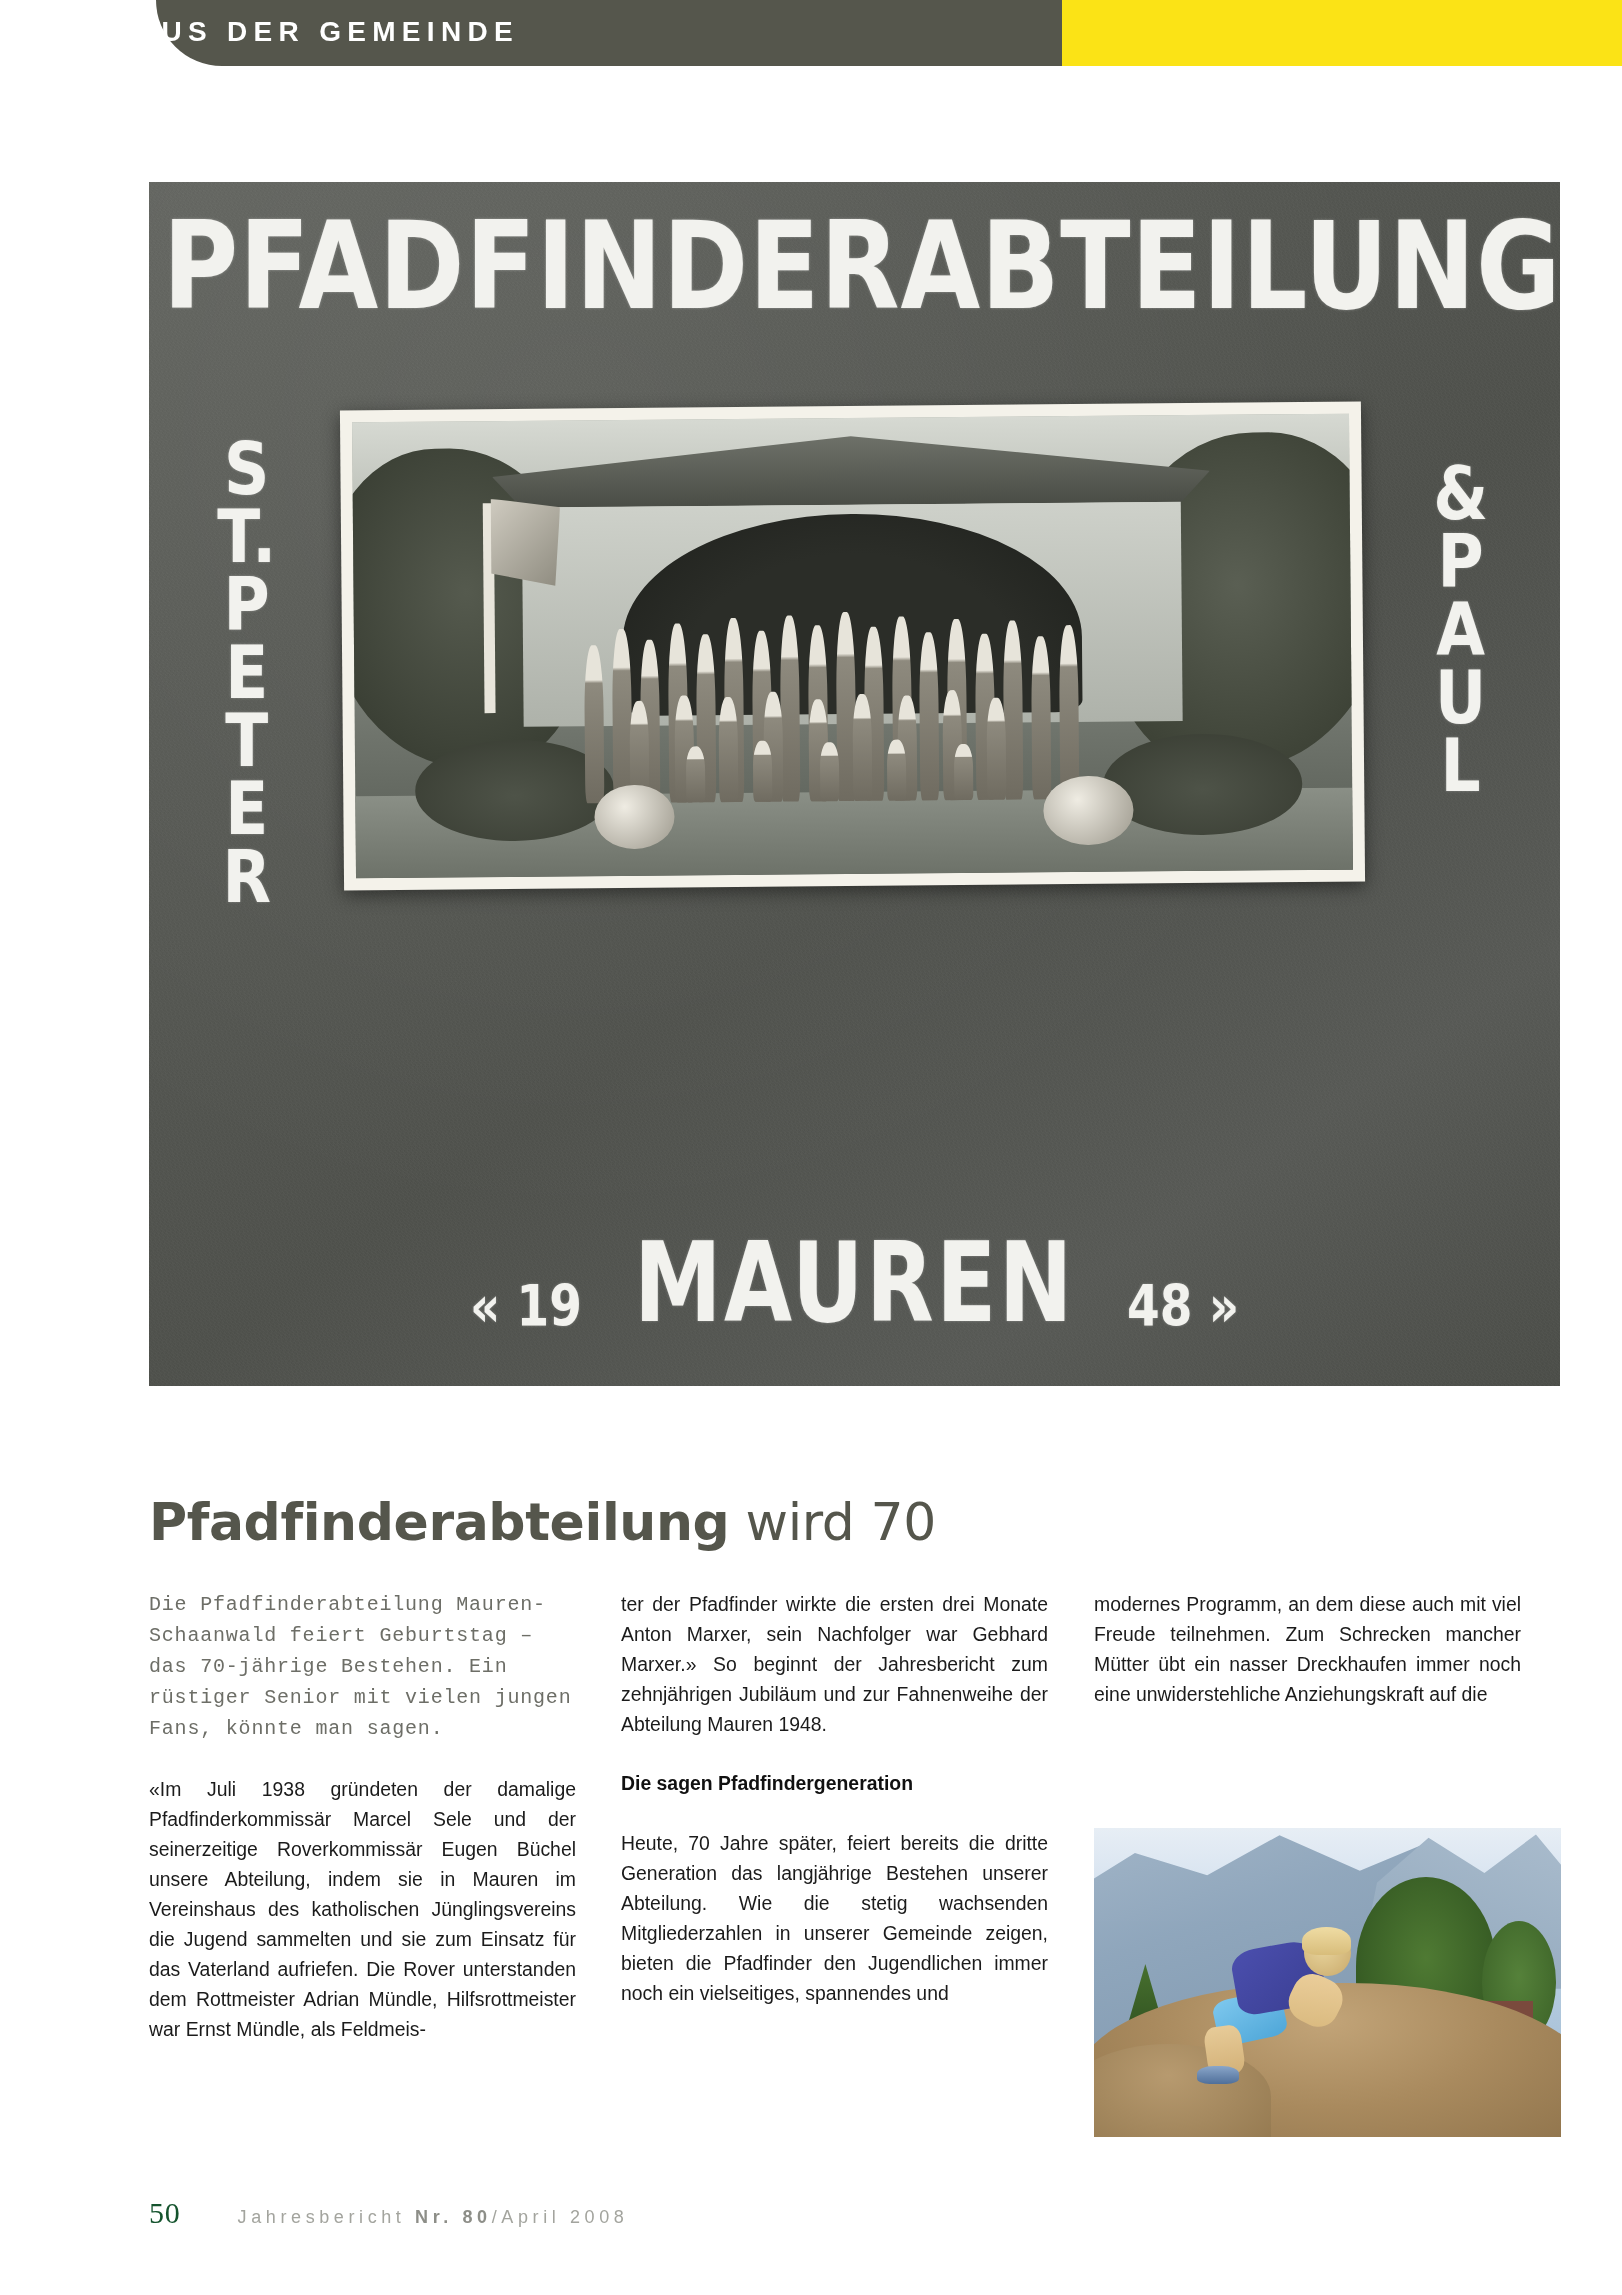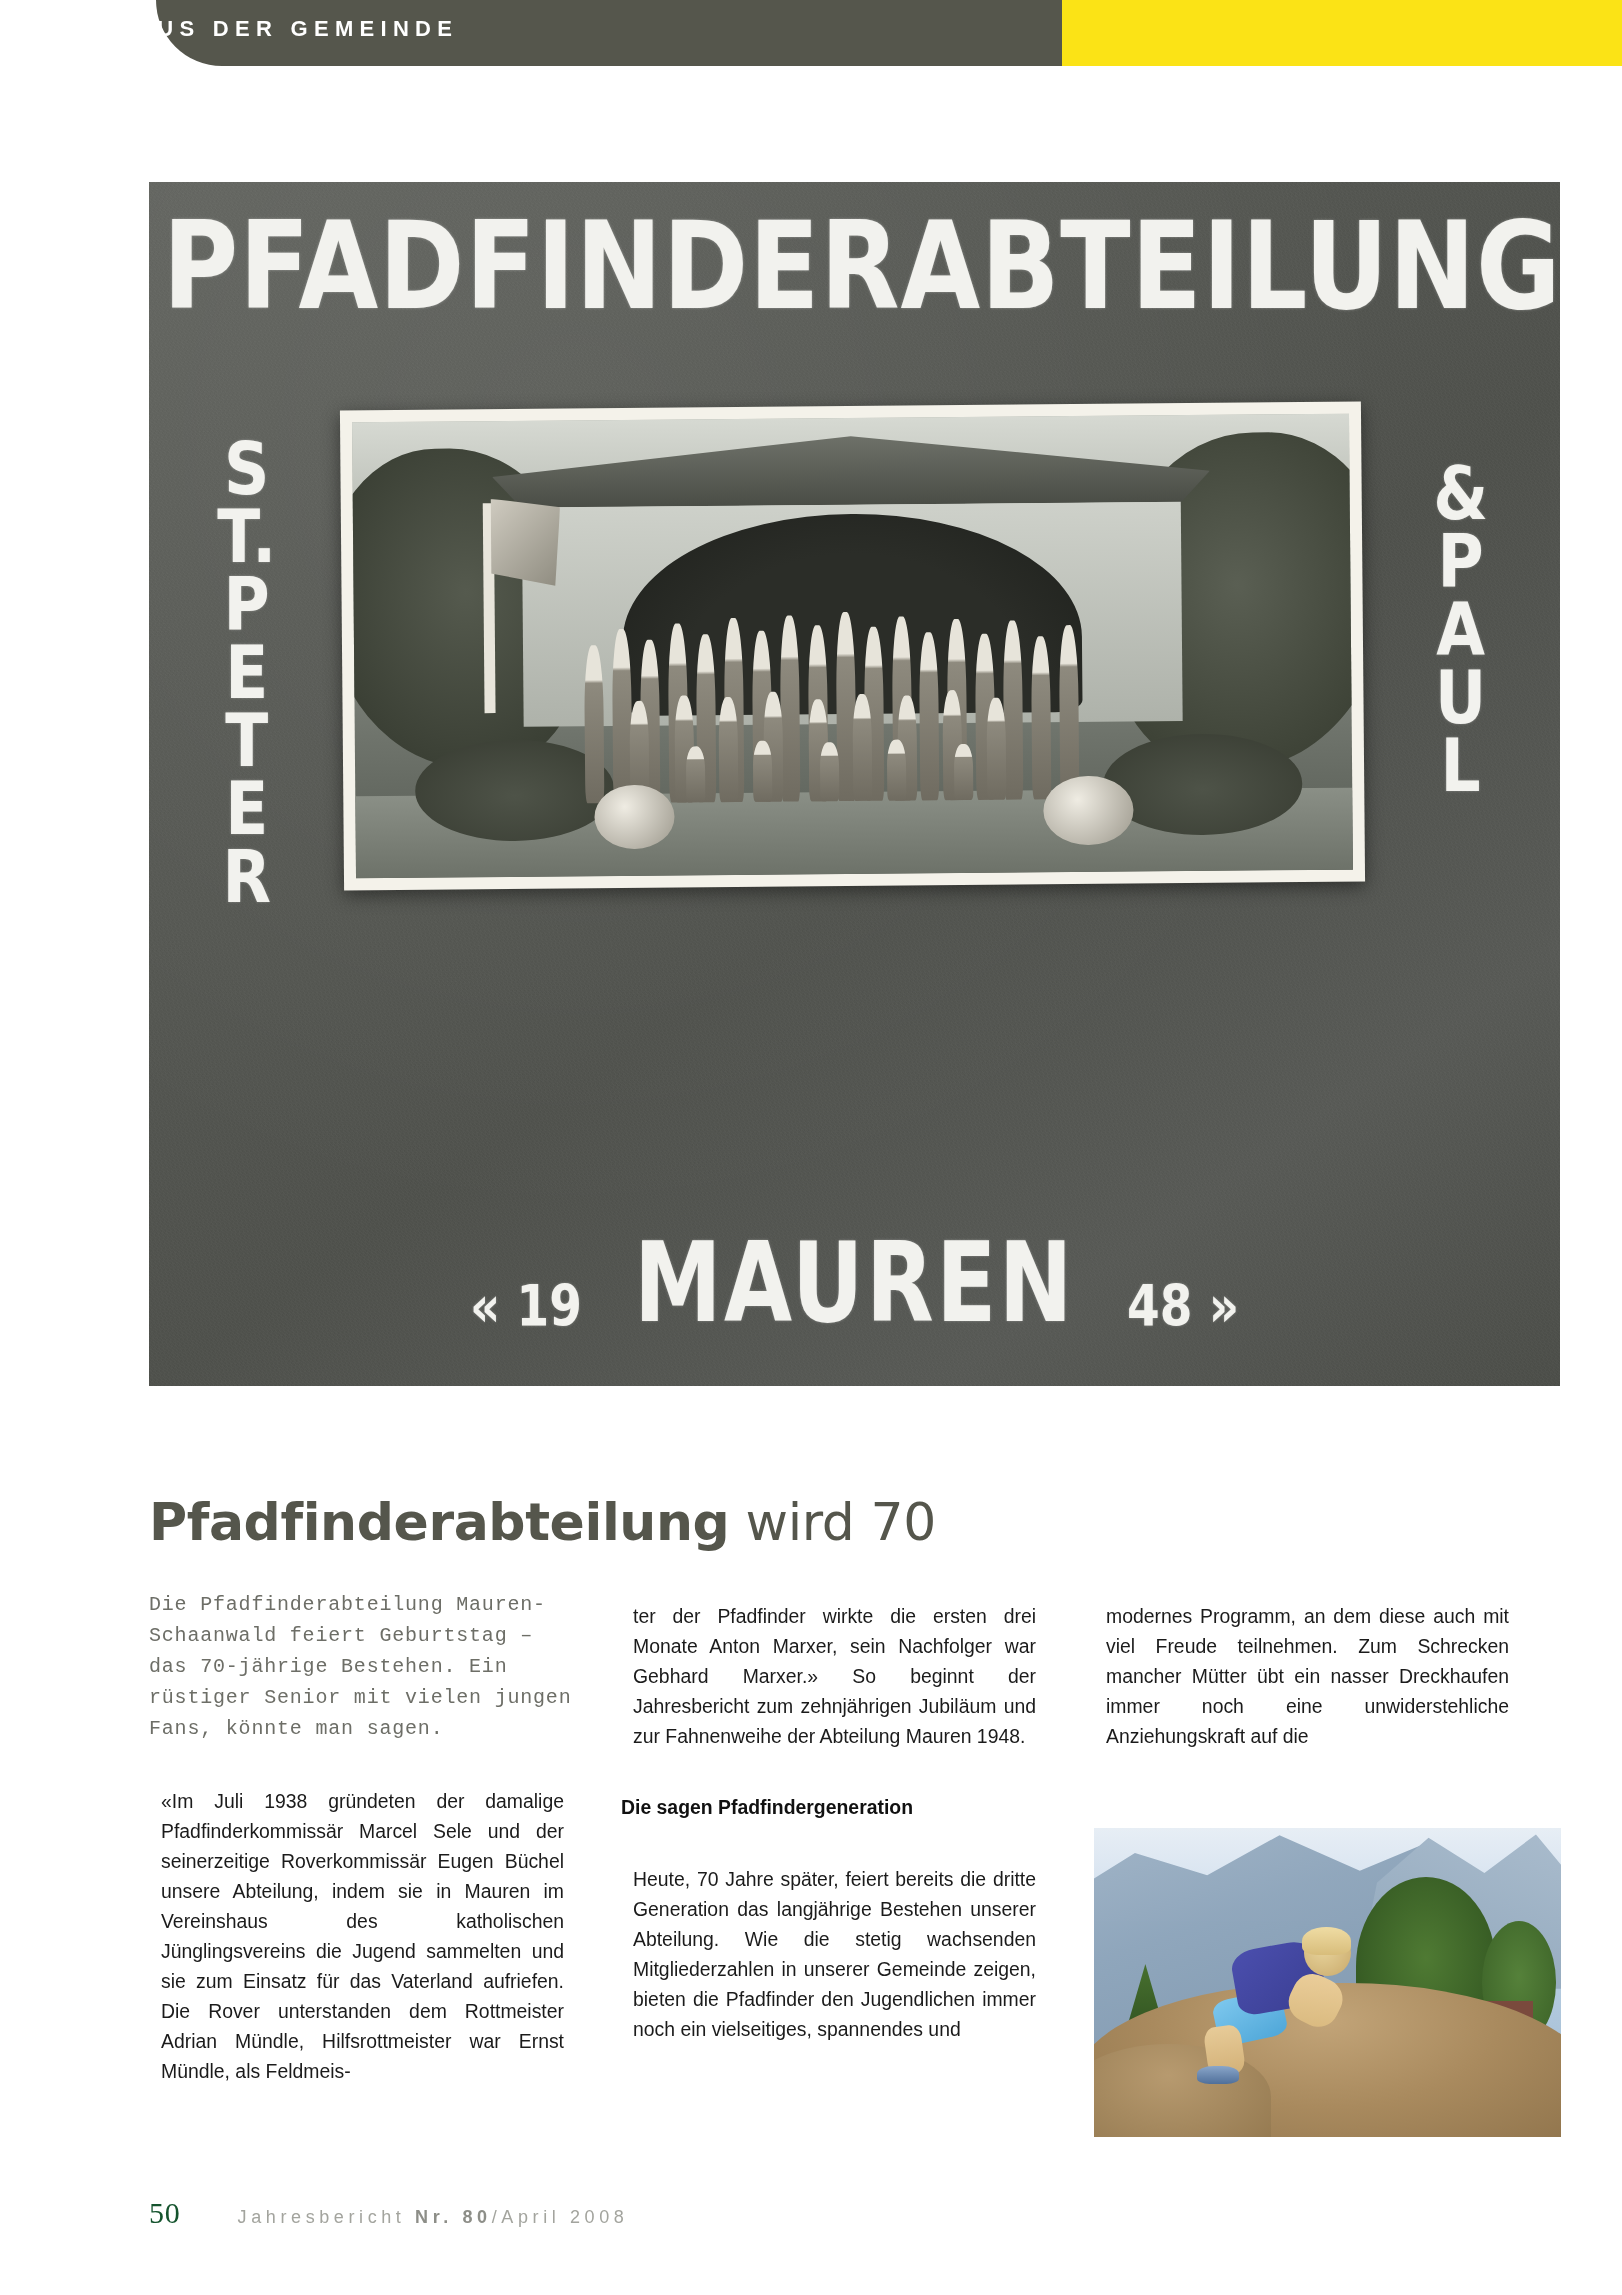--- a/index.html
+++ b/index.html
@@ -37,21 +37,21 @@
     left: 0;
     top: 0;
     width: 100%;
     height: 100%;
   }
   .header-title {
     position: absolute;
     left: 135px;
     top: 16px;
     color: #ffffff;
-    font-size: 22px;
+    font-size: 28px;
     font-weight: 600;
     letter-spacing: 6.3px;
     white-space: nowrap;
   }
   .header-yellow {
     position: absolute;
     top: 0;
     left: 1059px;
     width: 564px;
     height: 66px;
@@ -223,21 +223,21 @@
     color: #6d6e67;
     letter-spacing: 0.8px;
     margin: 0;
   }
   .body-text {
     font-family: "Liberation Sans", sans-serif;
     font-size: 19.4px;
     line-height: 30px;
     color: #1b1b1b;
     text-align: justify;
-    margin: 12px;
+    margin: 0;
   }
   .spacer-para { height: 30px; }
   .subhead {
     font-family: "Liberation Sans", sans-serif;
     font-size: 19.4px;
     line-height: 29px;
     font-weight: 700;
     color: #111111;
     margin: 0;
   }

